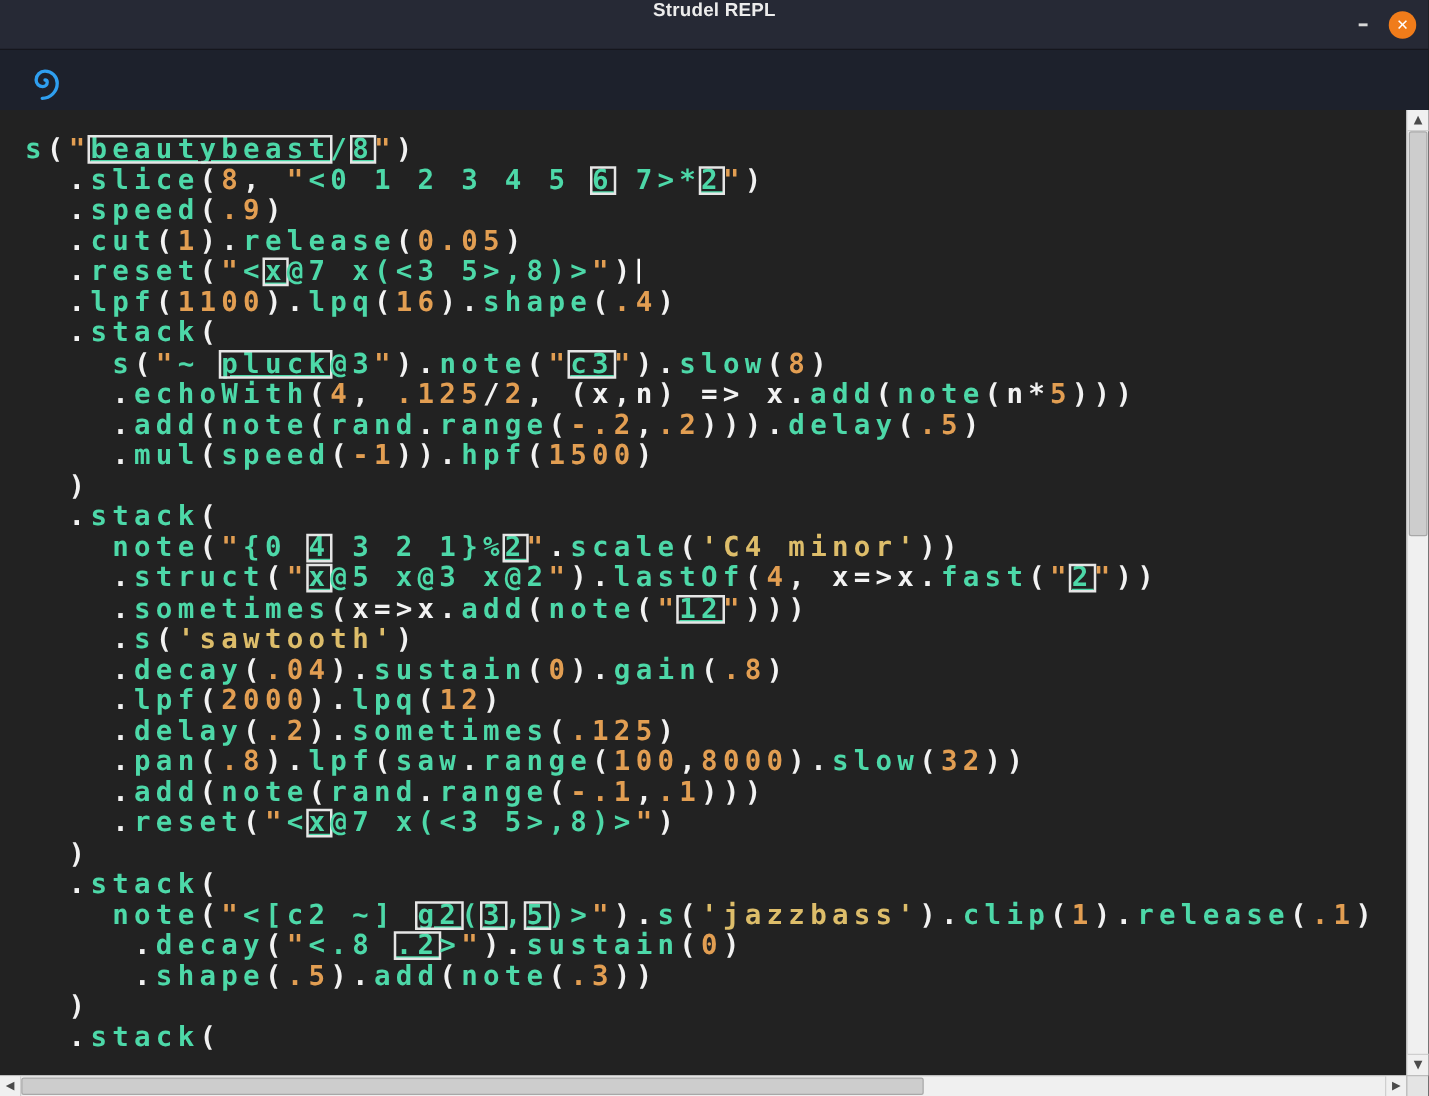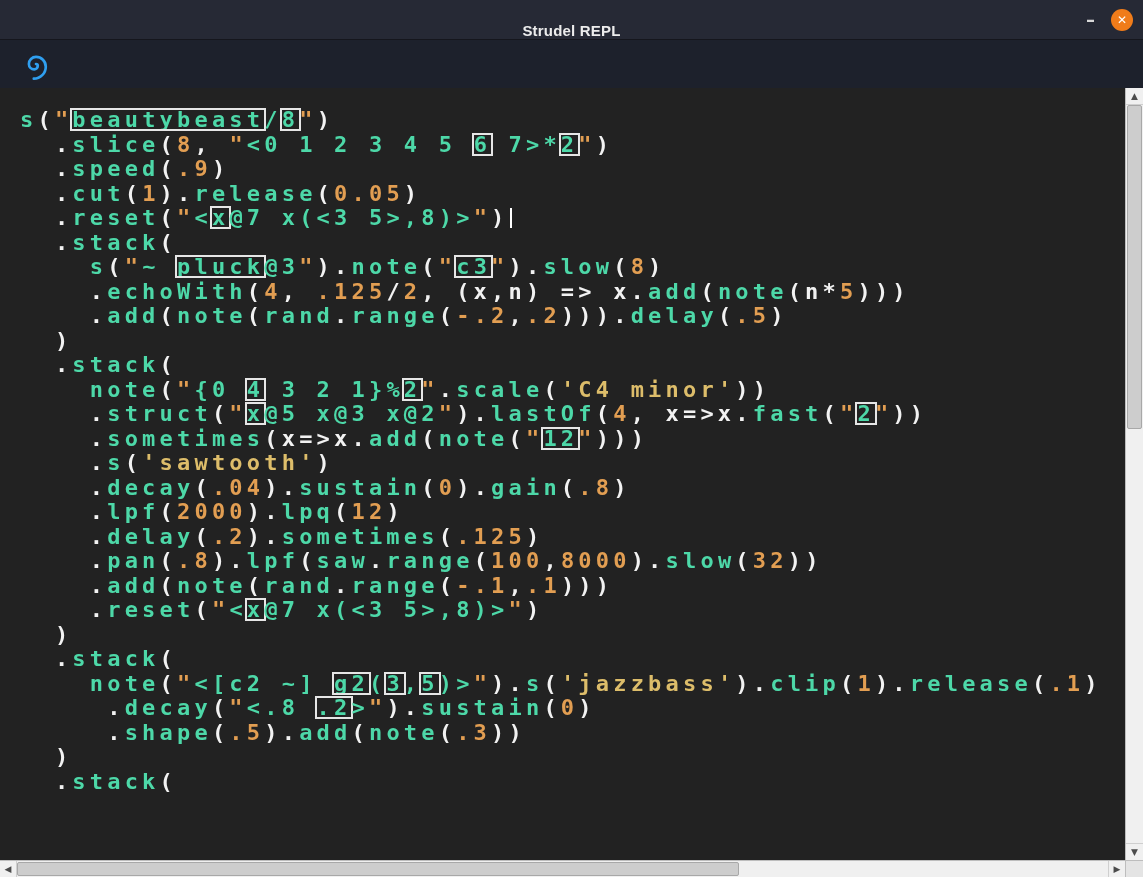--- a/index.html
+++ b/index.html
@@ -1,19 +1,19 @@
 <!DOCTYPE html>
 <html style="--titlebar_bg: #262935; --header_bg: #1d212c; --editor_bg: #222222; --teal: #4dd8a8; --orange: #e29e52; --gold: #ddbd6a; --white: #f2f2f2; --logo_blue: #2f9ff0; --close_orange: #f07c1a; --box_outline: #e6e6e6; --scroll_track: #f0f0f0; --scroll_thumb: #cdcdcd;"><head>
 <meta charset="utf-8">
 <style>
   html,body{margin:0;padding:0;background:#111;}
   .window{position:relative;width:1143px;height:877px;overflow:hidden;background:var(--editor_bg,#222);font-family:"DejaVu Sans Mono",monospace;}
 
   
-  .titlebar{position:absolute;top:0;left:0;right:0;height:40px;background:var(--titlebar_bg,#262935);display:flex;align-items:flex-end;justify-content:center;border-bottom:1px solid #15161d;box-sizing:border-box;}
+  .titlebar{position:absolute;top:0;left:0;right:0;height:40px;background:var(--titlebar_bg,#262935);display:flex;align-items:flex-start;justify-content:center;border-bottom:1px solid #15161d;box-sizing:border-box;}
   .title{color:#ececec;font:bold 15px "Liberation Sans",sans-serif;letter-spacing:.2px;}
   .win-controls{position:absolute;right:10px;top:0;height:40px;display:flex;align-items:center;gap:14px;}
   .btn-min{background:none;border:none;color:#d8d8d8;font:bold 18px "DejaVu Sans",sans-serif;line-height:18px;padding:0 2px;cursor:default;}
   .btn-close{width:22px;height:22px;border-radius:50%;background:var(--close_orange,#f07c1a);border:none;color:#fff;font:bold 12px "DejaVu Sans",sans-serif;display:flex;align-items:center;justify-content:center;cursor:default;}
 
   
   .header{position:absolute;top:40px;left:0;right:0;height:48px;background:var(--header_bg,#1d212c);display:flex;align-items:center;padding-left:20px;box-sizing:border-box;}
   .logo{width:32px;height:32px;display:block;}
 
   
@@ -59,24 +59,26 @@
       <path d="M18 18 a2 2 0 0 1 2 2 a4 4 0 0 1 -4 4 a6 6 0 0 1 -6 -6 a8 8 0 0 1 8 -8 a11 11 0 0 1 11 11 a13.5 13.5 0 0 1 -13.5 13.5" fill="none" stroke="#2f9ff0" stroke-width="3" stroke-linecap="round"></path>
     </svg>
   </div>
 
   <div class="editor" id="code-area">
       <div class="line"><span class="c-t">s</span><span class="c-w">(</span><span class="c-o">"</span><span class="c-t boxed">beautybeast</span><span class="c-t">/</span><span class="c-t boxed">8</span><span class="c-o">"</span><span class="c-w">)</span></div>
       <div class="line"><span class="c-w">  .</span><span class="c-t">slice</span><span class="c-w">(</span><span class="c-o">8</span><span class="c-w">, </span><span class="c-o">"</span><span class="c-t">&lt;0 1 2 3 4 5 </span><span class="c-t boxed">6</span><span class="c-t"> 7&gt;*</span><span class="c-t boxed">2</span><span class="c-o">"</span><span class="c-w">)</span></div>
       <div class="line"><span class="c-w">  .</span><span class="c-t">speed</span><span class="c-w">(</span><span class="c-o">.9</span><span class="c-w">)</span></div>
       <div class="line"><span class="c-w">  .</span><span class="c-t">cut</span><span class="c-w">(</span><span class="c-o">1</span><span class="c-w">).</span><span class="c-t">release</span><span class="c-w">(</span><span class="c-o">0.05</span><span class="c-w">)</span></div>
       <div class="line"><span class="c-w">  .</span><span class="c-t">reset</span><span class="c-w">(</span><span class="c-o">"</span><span class="c-t">&lt;</span><span class="c-t boxed">x</span><span class="c-t">@7 x(&lt;3 5&gt;,8)&gt;</span><span class="c-o">"</span><span class="c-w">)</span><span class="caret"></span></div>
+      <div class="line"><span class="c-w">  .</span><span class="c-t">lpf</span><span class="c-w">(</span><span class="c-o">1100</span><span class="c-w">).</span><span class="c-t">lpq</span><span class="c-w">(</span><span class="c-o">16</span><span class="c-w">).</span><span class="c-t">shape</span><span class="c-w">(</span><span class="c-o">.4</span><span class="c-w">)</span></div>
       <div class="line"><span class="c-w">  .</span><span class="c-t">stack</span><span class="c-w">(</span></div>
       <div class="line"><span class="c-w">    </span><span class="c-t">s</span><span class="c-w">(</span><span class="c-o">"</span><span class="c-t">~ </span><span class="c-t boxed">pluck</span><span class="c-t">@3</span><span class="c-o">"</span><span class="c-w">).</span><span class="c-t">note</span><span class="c-w">(</span><span class="c-o">"</span><span class="c-t boxed">c3</span><span class="c-o">"</span><span class="c-w">).</span><span class="c-t">slow</span><span class="c-w">(</span><span class="c-o">8</span><span class="c-w">)</span></div>
       <div class="line"><span class="c-w">    .</span><span class="c-t">echoWith</span><span class="c-w">(</span><span class="c-o">4</span><span class="c-w">, </span><span class="c-o">.125</span><span class="c-w">/</span><span class="c-o">2</span><span class="c-w">, (x,n) =&gt; x.</span><span class="c-t">add</span><span class="c-w">(</span><span class="c-t">note</span><span class="c-w">(</span><span class="c-w">n*</span><span class="c-o">5</span><span class="c-w">)))</span></div>
       <div class="line"><span class="c-w">    .</span><span class="c-t">add</span><span class="c-w">(</span><span class="c-t">note</span><span class="c-w">(</span><span class="c-t">rand</span><span class="c-w">.</span><span class="c-t">range</span><span class="c-w">(</span><span class="c-o">-.2</span><span class="c-w">,</span><span class="c-o">.2</span><span class="c-w">))).</span><span class="c-t">delay</span><span class="c-w">(</span><span class="c-o">.5</span><span class="c-w">)</span></div>
+      <div class="line"><span class="c-w">    .</span><span class="c-t">mul</span><span class="c-w">(</span><span class="c-t">speed</span><span class="c-w">(</span><span class="c-o">-1</span><span class="c-w">)).</span><span class="c-t">hpf</span><span class="c-w">(</span><span class="c-o">1500</span><span class="c-w">)</span></div>
       <div class="line"><span class="c-w">  )</span></div>
       <div class="line"><span class="c-w">  .</span><span class="c-t">stack</span><span class="c-w">(</span></div>
       <div class="line"><span class="c-w">    </span><span class="c-t">note</span><span class="c-w">(</span><span class="c-o">"</span><span class="c-t">{0 </span><span class="c-t boxed">4</span><span class="c-t"> 3 2 1}%</span><span class="c-t boxed">2</span><span class="c-o">"</span><span class="c-w">.</span><span class="c-t">scale</span><span class="c-w">(</span><span class="c-g">'C4 minor'</span><span class="c-w">))</span></div>
       <div class="line"><span class="c-w">    .</span><span class="c-t">struct</span><span class="c-w">(</span><span class="c-o">"</span><span class="c-t boxed">x</span><span class="c-t">@5 x@3 x@2</span><span class="c-o">"</span><span class="c-w">).</span><span class="c-t">lastOf</span><span class="c-w">(</span><span class="c-o">4</span><span class="c-w">, x=&gt;x.</span><span class="c-t">fast</span><span class="c-w">(</span><span class="c-o">"</span><span class="c-t boxed">2</span><span class="c-o">"</span><span class="c-w">))</span></div>
       <div class="line"><span class="c-w">    .</span><span class="c-t">sometimes</span><span class="c-w">(</span><span class="c-w">x=&gt;x.</span><span class="c-t">add</span><span class="c-w">(</span><span class="c-t">note</span><span class="c-w">(</span><span class="c-o">"</span><span class="c-t boxed">12</span><span class="c-o">"</span><span class="c-w">)))</span></div>
       <div class="line"><span class="c-w">    .</span><span class="c-t">s</span><span class="c-w">(</span><span class="c-g">'sawtooth'</span><span class="c-w">)</span></div>
       <div class="line"><span class="c-w">    .</span><span class="c-t">decay</span><span class="c-w">(</span><span class="c-o">.04</span><span class="c-w">).</span><span class="c-t">sustain</span><span class="c-w">(</span><span class="c-o">0</span><span class="c-w">).</span><span class="c-t">gain</span><span class="c-w">(</span><span class="c-o">.8</span><span class="c-w">)</span></div>
       <div class="line"><span class="c-w">    .</span><span class="c-t">lpf</span><span class="c-w">(</span><span class="c-o">2000</span><span class="c-w">).</span><span class="c-t">lpq</span><span class="c-w">(</span><span class="c-o">12</span><span class="c-w">)</span></div>
       <div class="line"><span class="c-w">    .</span><span class="c-t">delay</span><span class="c-w">(</span><span class="c-o">.2</span><span class="c-w">).</span><span class="c-t">sometimes</span><span class="c-w">(</span><span class="c-o">.125</span><span class="c-w">)</span></div>
       <div class="line"><span class="c-w">    .</span><span class="c-t">pan</span><span class="c-w">(</span><span class="c-o">.8</span><span class="c-w">).</span><span class="c-t">lpf</span><span class="c-w">(</span><span class="c-t">saw</span><span class="c-w">.</span><span class="c-t">range</span><span class="c-w">(</span><span class="c-o">100</span><span class="c-w">,</span><span class="c-o">8000</span><span class="c-w">).</span><span class="c-t">slow</span><span class="c-w">(</span><span class="c-o">32</span><span class="c-w">))</span></div>

